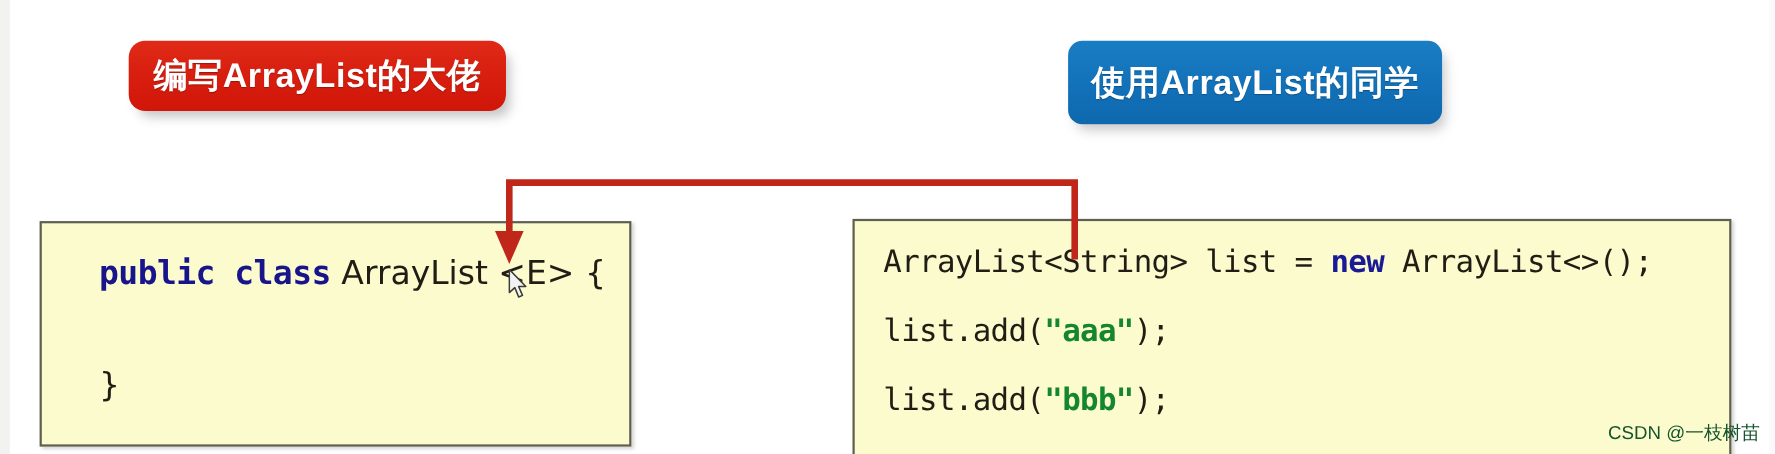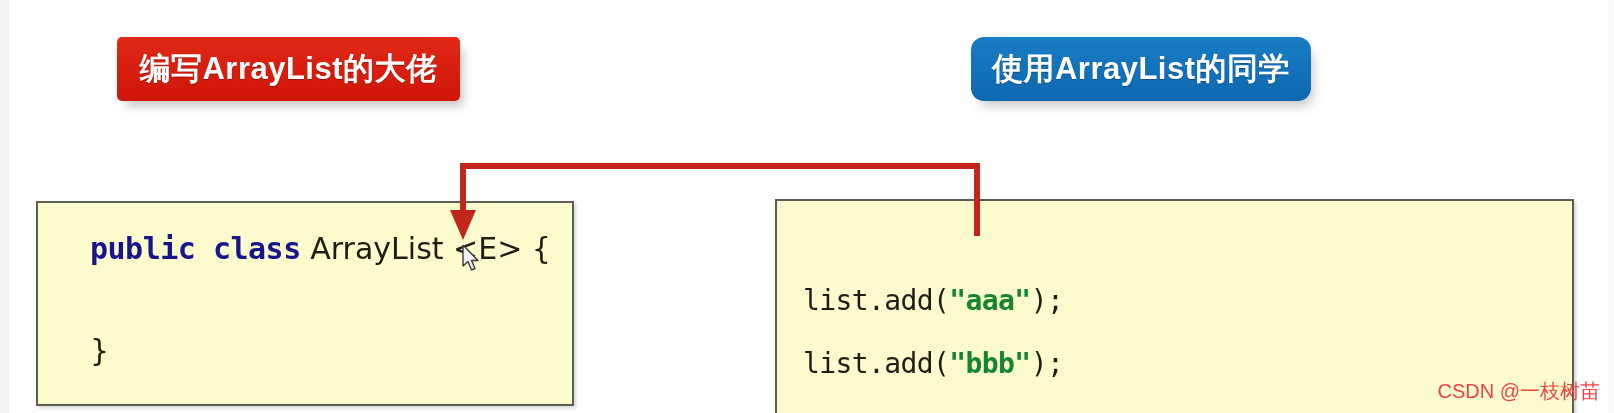--- a/index.html
+++ b/index.html
@@ -42,29 +42,29 @@
     letter-spacing: 0.5px;
     white-space: nowrap;
     text-shadow: 0 1px 1px rgba(0,0,0,0.28);
   }
   .badge-red {
     left: 117px;
     top: 37px;
     width: 343px;
     height: 64px;
     font-size: 31px;
-    border-radius: 5px;
+    border-radius: 15px;
     background: linear-gradient(180deg, #e02a17 0%, #d81f10 45%, #cf1608 100%);
     box-shadow: 6px 8px 10px -3px rgba(120,120,120,0.42);
   }
   .badge-blue {
     left: 971px;
     top: 37px;
     width: 340px;
-    height: 64px;
+    height: 76px;
     font-size: 31px;
     border-radius: 13px;
     background: linear-gradient(180deg, #1a7ec4 0%, #1272ba 50%, #0f68ae 100%);
     box-shadow: 5px 8px 11px -3px rgba(120,120,120,0.40);
   }
 
   
   .code-box {
     position: absolute;
     background: #fbfbcd;
@@ -146,22 +146,22 @@
     top: 245px;
     width: 20px;
     height: 28px;
   }
 
   
   .watermark {
     position: absolute;
     right: 14px;
     bottom: 8px;
-    font-size: 20px;
-    color: #ef4444;
+    font-size: 17px;
+    color: #14532d;
     font-family: "Liberation Sans", sans-serif;
     white-space: nowrap;
   }
 </style>
 </head>
 <body>
 
 <div id="stage">
 
   <div class="edge-band"></div>
@@ -174,20 +174,21 @@
   <div class="badge badge-blue">
     <span>使用ArrayList的同学</span>
   </div>
 
   <div class="code-box code-box-left">
     <div class="code-line left-code"><span class="kw">public class</span><span> ArrayList &lt;E&gt; {</span></div>
     <div class="code-line left-brace">}</div>
   </div>
 
   <div class="code-box code-box-right">
+    <div class="code-line right-code l1"><span>ArrayList&lt;String&gt; list = </span><span class="kw">new</span><span> ArrayList&lt;&gt;();</span></div>
 
     <div class="code-line right-code l2"><span>list.add(</span><span class="str">"aaa"</span><span>);</span></div>
 
     <div class="code-line right-code l3"><span>list.add(</span><span class="str">"bbb"</span><span>);</span></div>
   </div>
 
   <svg class="connector" viewBox="0 0 1614 413">
     <path d="M 977 236 L 977 166 L 463 166 L 463 215" fill="none" stroke="#c0271a" stroke-width="6" stroke-linecap="butt" stroke-linejoin="miter"></path>
     <polygon points="463,240 450,210 476,210" fill="#c0271a"></polygon>
   </svg>

